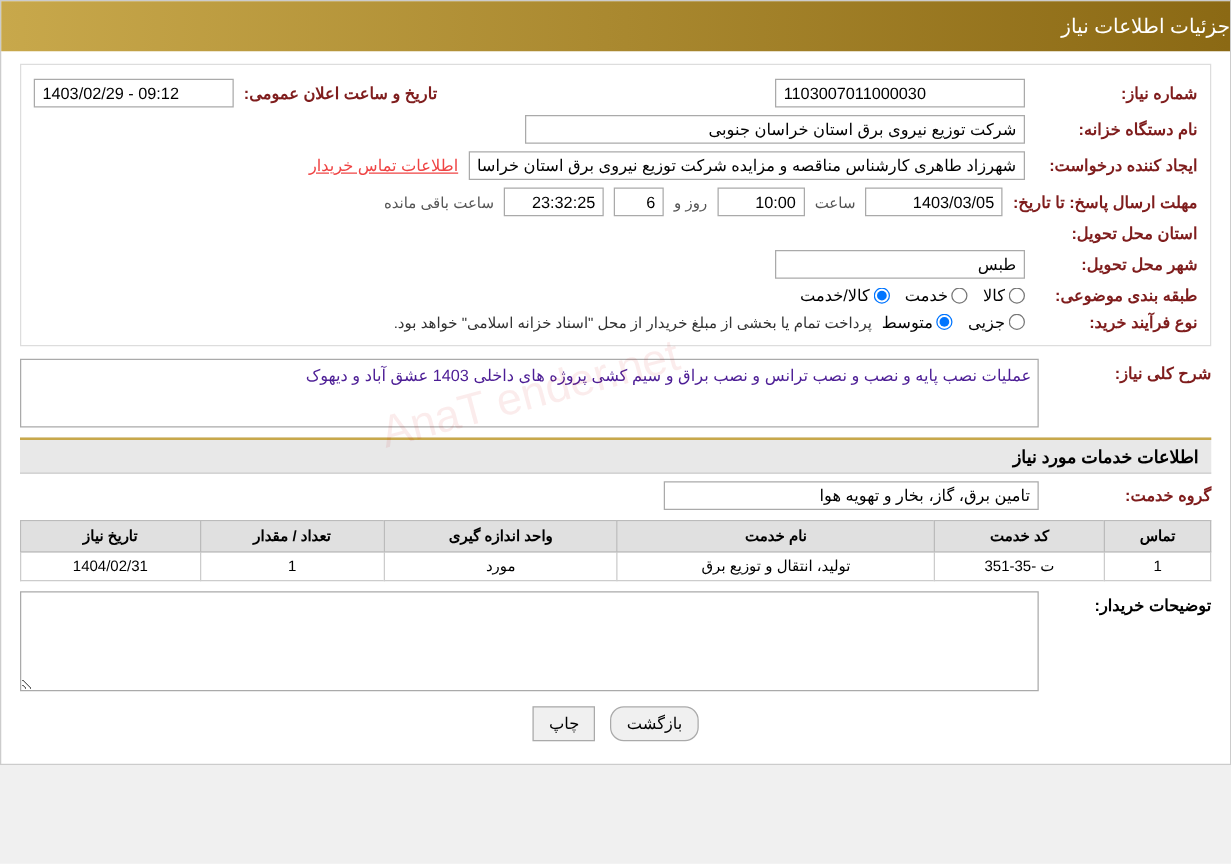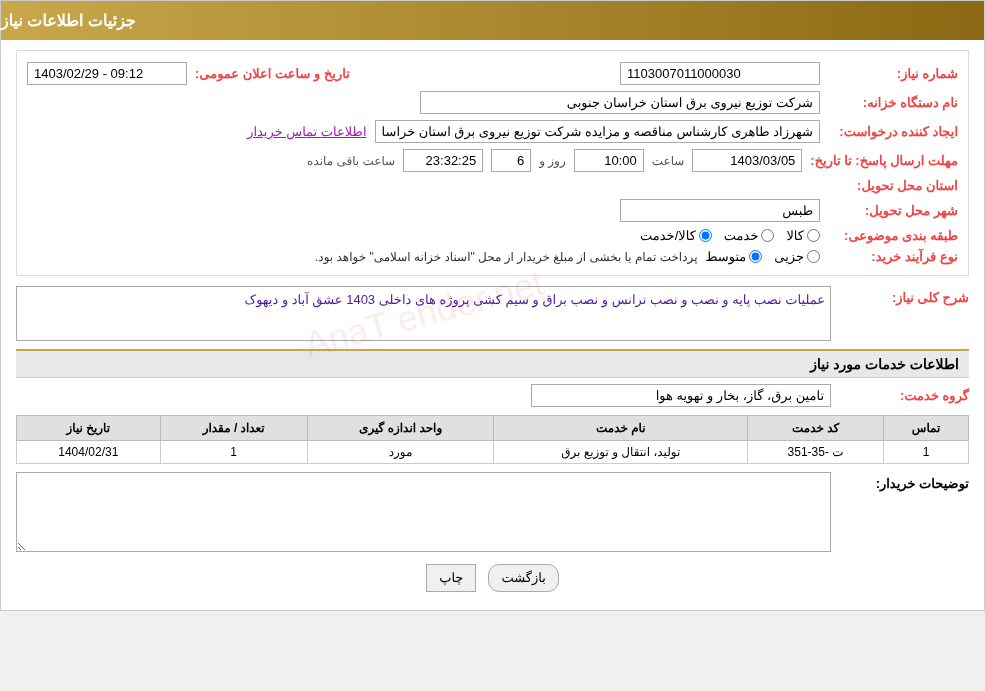--- a/index.html
+++ b/index.html
@@ -11,41 +11,41 @@
     }
     .page-wrapper {
       max-width: 985px;
       margin: 0 auto;
       background: #fff;
       border: 1px solid #ccc;
     }
     .header-bar {
       background: linear-gradient(to left, #8B6914, #c8a84b);
       color: #fff;
-      text-align: left;
+      text-align: right;
       padding: 10px 0;
       font-size: 16px;
-      font-weight: bold;
+      font-weight: normal;
     }
     .content {
       padding: 10px 15px;
     }
     .form-section {
       border: 1px solid #ddd;
       margin-bottom: 10px;
       padding: 5px 10px;
     }
     .form-row {
       display: flex;
       align-items: center;
       margin: 6px 0;
       gap: 8px;
     }
     .label {
-      color: #ef4444;
+      color: #7f1d1d;
       font-weight: bold;
       white-space: nowrap;
       min-width: 130px;
       text-align: right;
     }
     .value-box {
       border: 1px solid #aaa;
       background: #fff;
       padding: 3px 6px;
       min-height: 22px;
@@ -59,21 +59,21 @@
     .value-box-num {
       min-width: 200px;
       text-align: left;
       direction: ltr;
     }
     .date-label {
       color: #555;
       font-size: 12px;
     }
     .blue-link {
-      color: #a21caf;
+      color: #ef4444;
       text-decoration: underline;
       cursor: pointer;
     }
     .radio-group {
       display: flex;
       gap: 12px;
       align-items: center;
     }
     .radio-item {
       display: flex;

